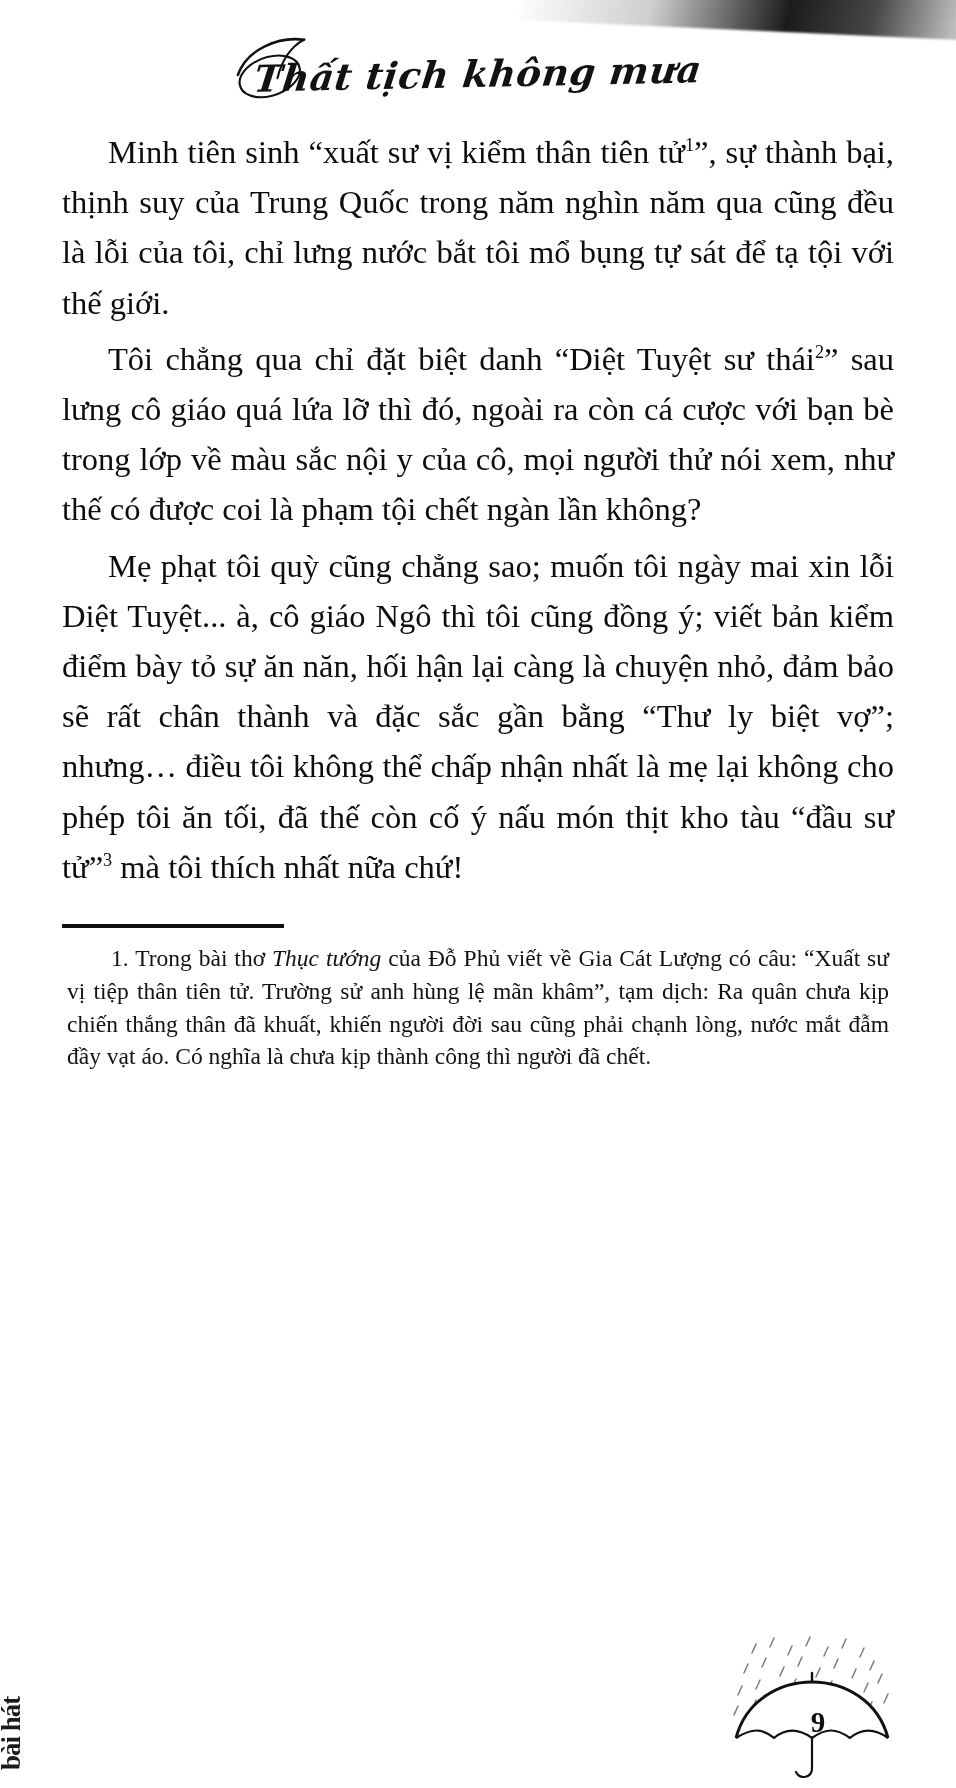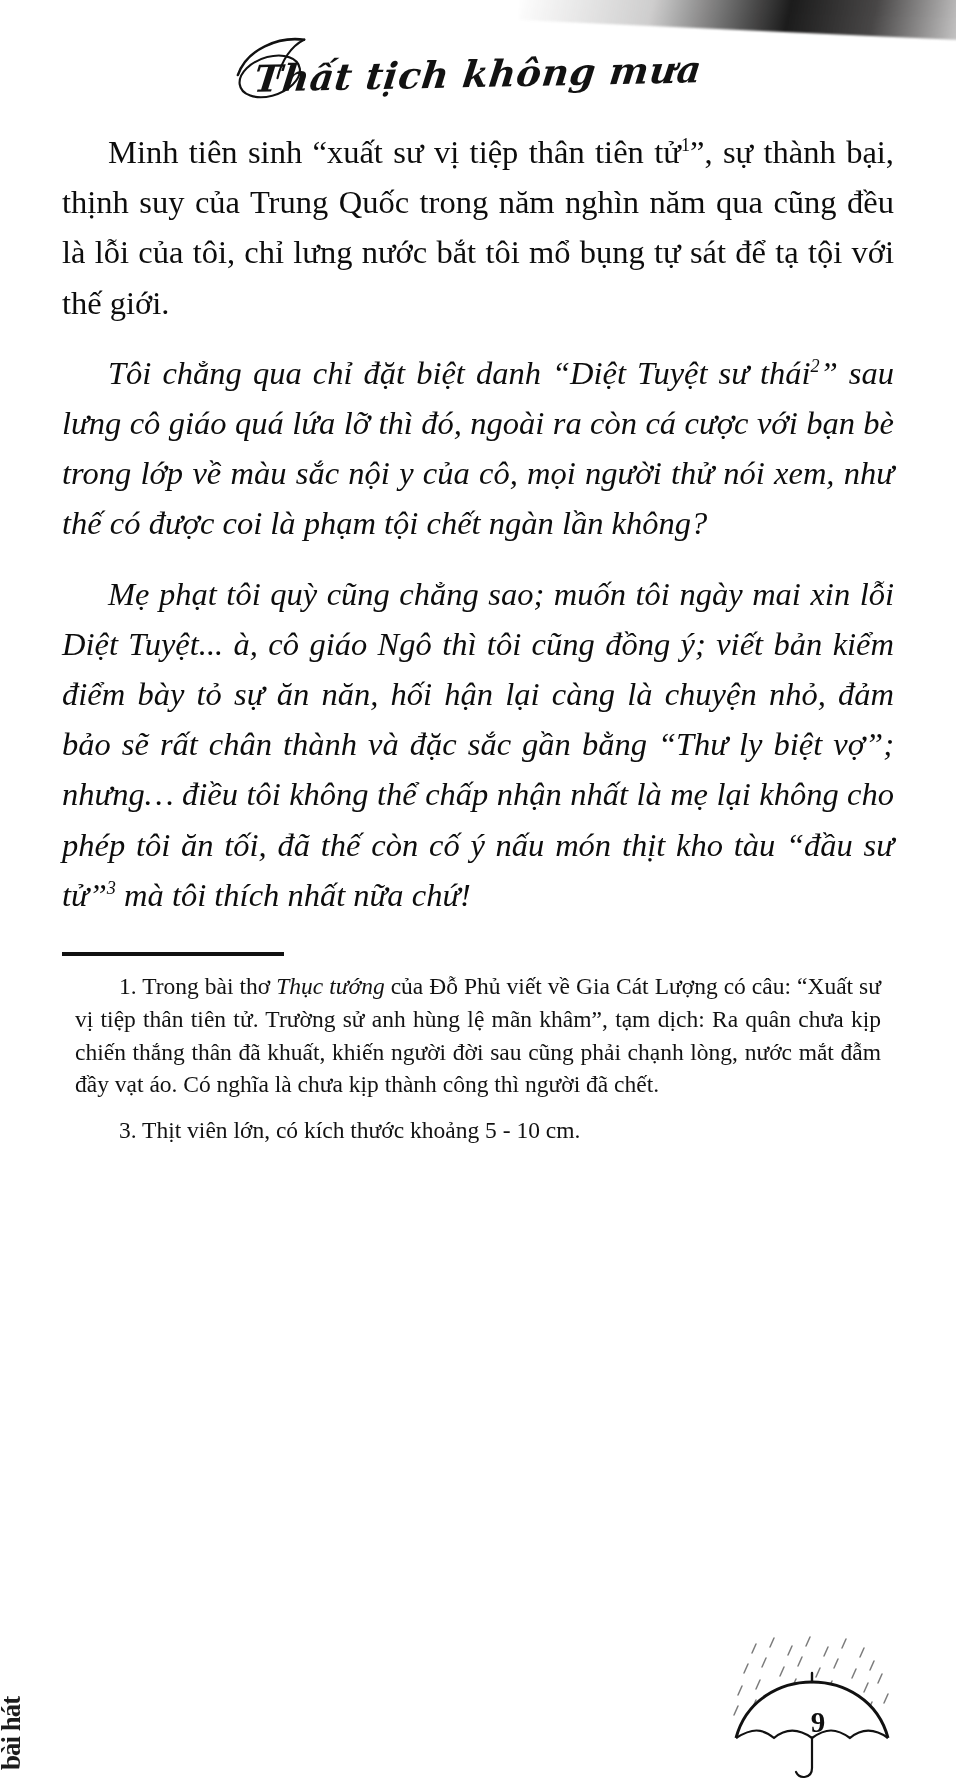--- a/index.html
+++ b/index.html
@@ -66,35 +66,35 @@
   
   #body-text{
     margin-top:34px;
     font-size:32.5px;
     line-height:1.545;
     color:#0d0d0d;
     text-align:justify;
     text-justify:inter-word;
   }
   #body-text p{margin:0;text-indent:46px;}
-  #body-text p + p{margin-top:20px;font-style:italic;}
+  #body-text p + p{margin-top:6px;}
   sup{font-size:.56em;vertical-align:super;line-height:0;}
 
   
   #footnote-rule{
     width:222px;height:4px;background:#111;
     margin:32px 0 14px 0;border:0;
   }
   #footnotes{
     font-size:23.5px;
     line-height:1.395;
     color:#121212;
     text-align:justify;
   }
-  #footnotes p{margin:13px;text-indent:44px;}
+  #footnotes p{margin:5px;text-indent:44px;}
   #footnotes em{font-style:italic;}
 
   
   #page-number-ornament{
     position:absolute;
     right:16px;bottom:4px;
     width:218px;height:150px;
     pointer-events:none;
   }
   #page-number-ornament .pagenum{
@@ -118,41 +118,38 @@
       <ellipse cx="40" cy="46" rx="30" ry="20" fill="none" stroke="#111" stroke-width="2.1" transform="rotate(-14 40 46)"></ellipse>
       <path d="M8 44 C14 18 44 6 70 10" fill="none" stroke="#111" stroke-width="2.6" stroke-linecap="round"></path>
       <path d="M70 10 C58 16 50 30 48 48" fill="none" stroke="#111" stroke-width="2.2" stroke-linecap="round"></path>
     </svg>
     <span>Thất tịch không mưa</span>
   </h1>
 
   <section id="body-text">
 
     <p>
-      <span>Minh tiên sinh “xuất sư vị tiệp thân tiên tử</span><sup>1</sup><span>”, sự thành bại, thịnh suy của Trung Quốc trong năm nghìn năm qua cũng đều là lỗi của tôi, chỉ lưng nước bắt tôi mổ bụng tự sát để tạ tội với thế giới.</span>
+      <span>Minh tiên sinh “xuất sư vị kiểm thân tiên tử</span><sup>1</sup><span>”, sự thành bại, thịnh suy của Trung Quốc trong năm nghìn năm qua cũng đều là lỗi của tôi, chỉ lưng nước bắt tôi mổ bụng tự sát để tạ tội với thế giới.</span>
     </p>
 
     <p>
       <span>Tôi chẳng qua chỉ đặt biệt danh “Diệt Tuyệt sư thái</span><sup>2</sup><span>” sau lưng cô giáo quá lứa lỡ thì đó, ngoài ra còn cá cược với bạn bè trong lớp về màu sắc nội y của cô, mọi người thử nói xem, như thế có được coi là phạm tội chết ngàn lần không?</span>
     </p>
 
     <p>
       <span>Mẹ phạt tôi quỳ cũng chẳng sao; muốn tôi ngày mai xin lỗi Diệt Tuyệt... à, cô giáo Ngô thì tôi cũng đồng ý; viết bản kiểm điểm bày tỏ sự ăn năn, hối hận lại càng là chuyện nhỏ, đảm bảo sẽ rất chân thành và đặc sắc gần bằng “Thư ly biệt vợ”; nhưng… điều tôi không thể chấp nhận nhất là mẹ lại không cho phép tôi ăn tối, đã thế còn cố ý nấu món thịt kho tàu “đầu sư tử”</span><sup>3</sup><span> mà tôi thích nhất nữa chứ!</span>
     </p>
 
   </section>
 
   <hr id="footnote-rule">
 
   <section id="footnotes">
     <p>
       <span>1.</span><span> Trong bài thơ </span><em>Thục tướng</em><span> của Đỗ Phủ viết về Gia Cát Lượng có câu: “Xuất sư vị tiệp thân tiên tử. Trường sử anh hùng lệ mãn khâm”, tạm dịch: Ra quân chưa kịp chiến thắng thân đã khuất, khiến người đời sau cũng phải chạnh lòng, nước mắt đẫm đầy vạt áo. Có nghĩa là chưa kịp thành công thì người đã chết.</span>
-    </p>
-    <p>
-      <span>3.</span><span> Thịt viên lớn, có kích thước khoảng 5 - 10 cm.</span>
     </p>
   </section>
 
 </div>
 
 <div id="page-number-ornament">
   <svg viewBox="0 0 218 150" width="218" height="150">
     <g stroke="#2b2b2b" stroke-width="1.5" stroke-linecap="round" fill="none" opacity=".62">
       <path d="M34 10 l-4 9"></path>
         <path d="M52 4 l-4 9"></path>

